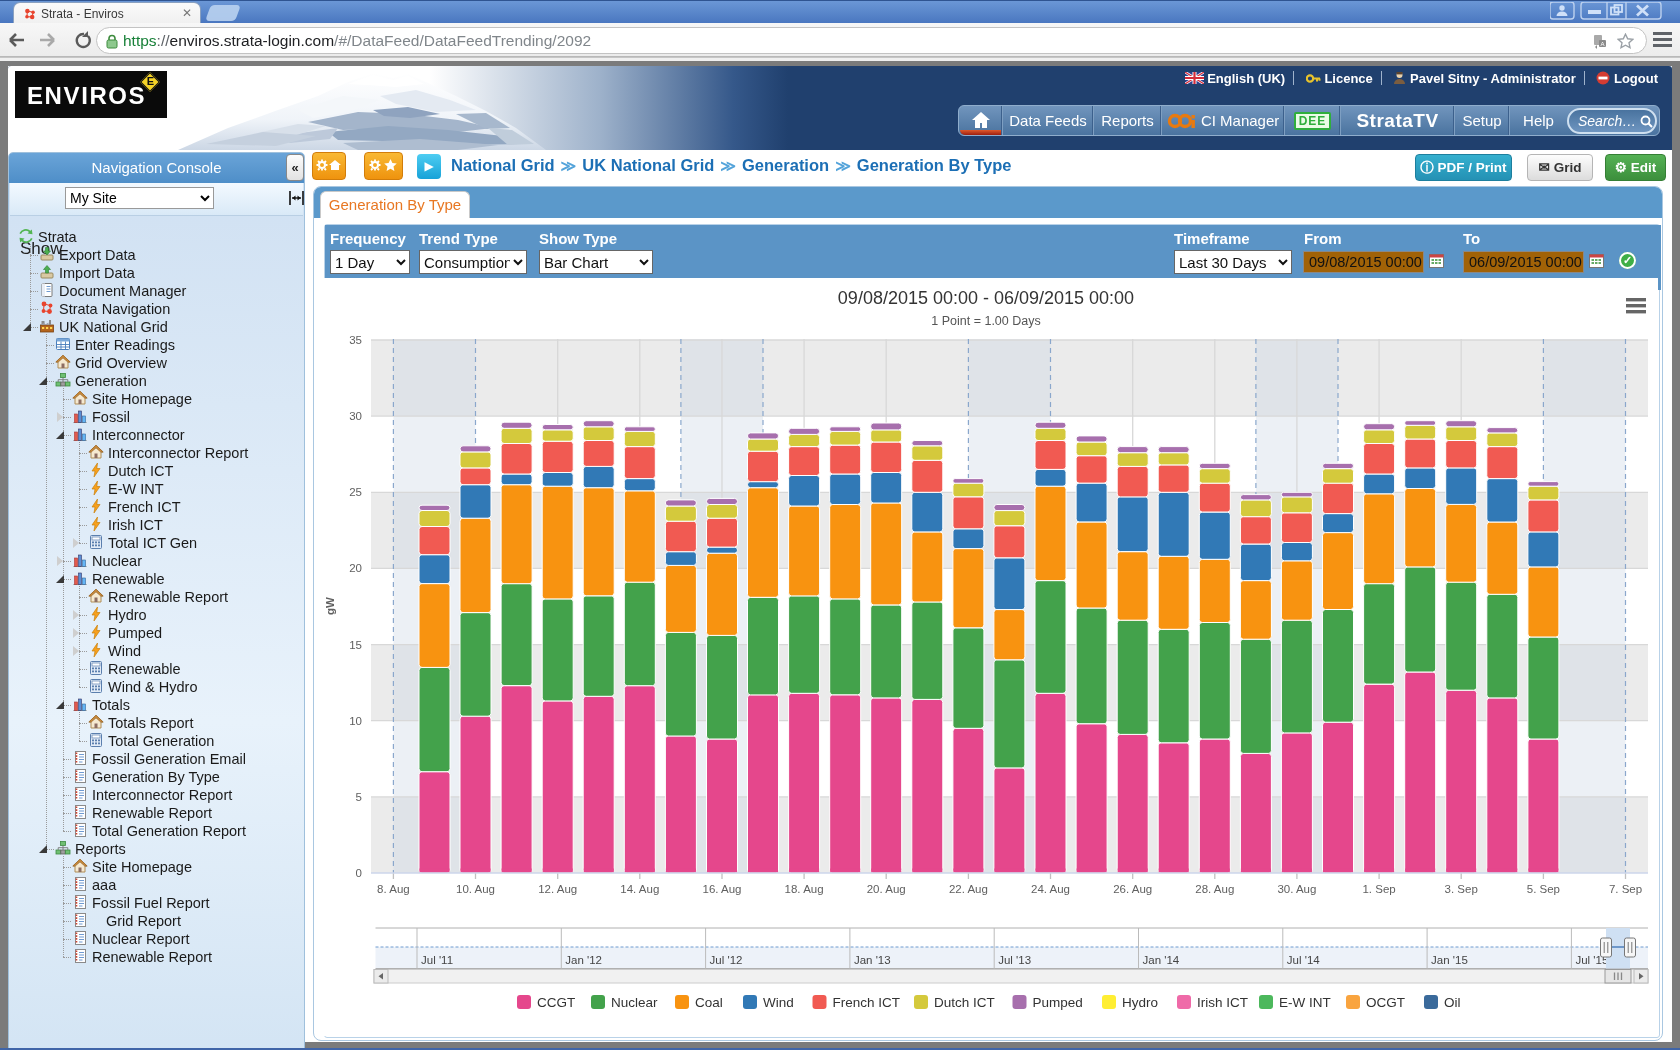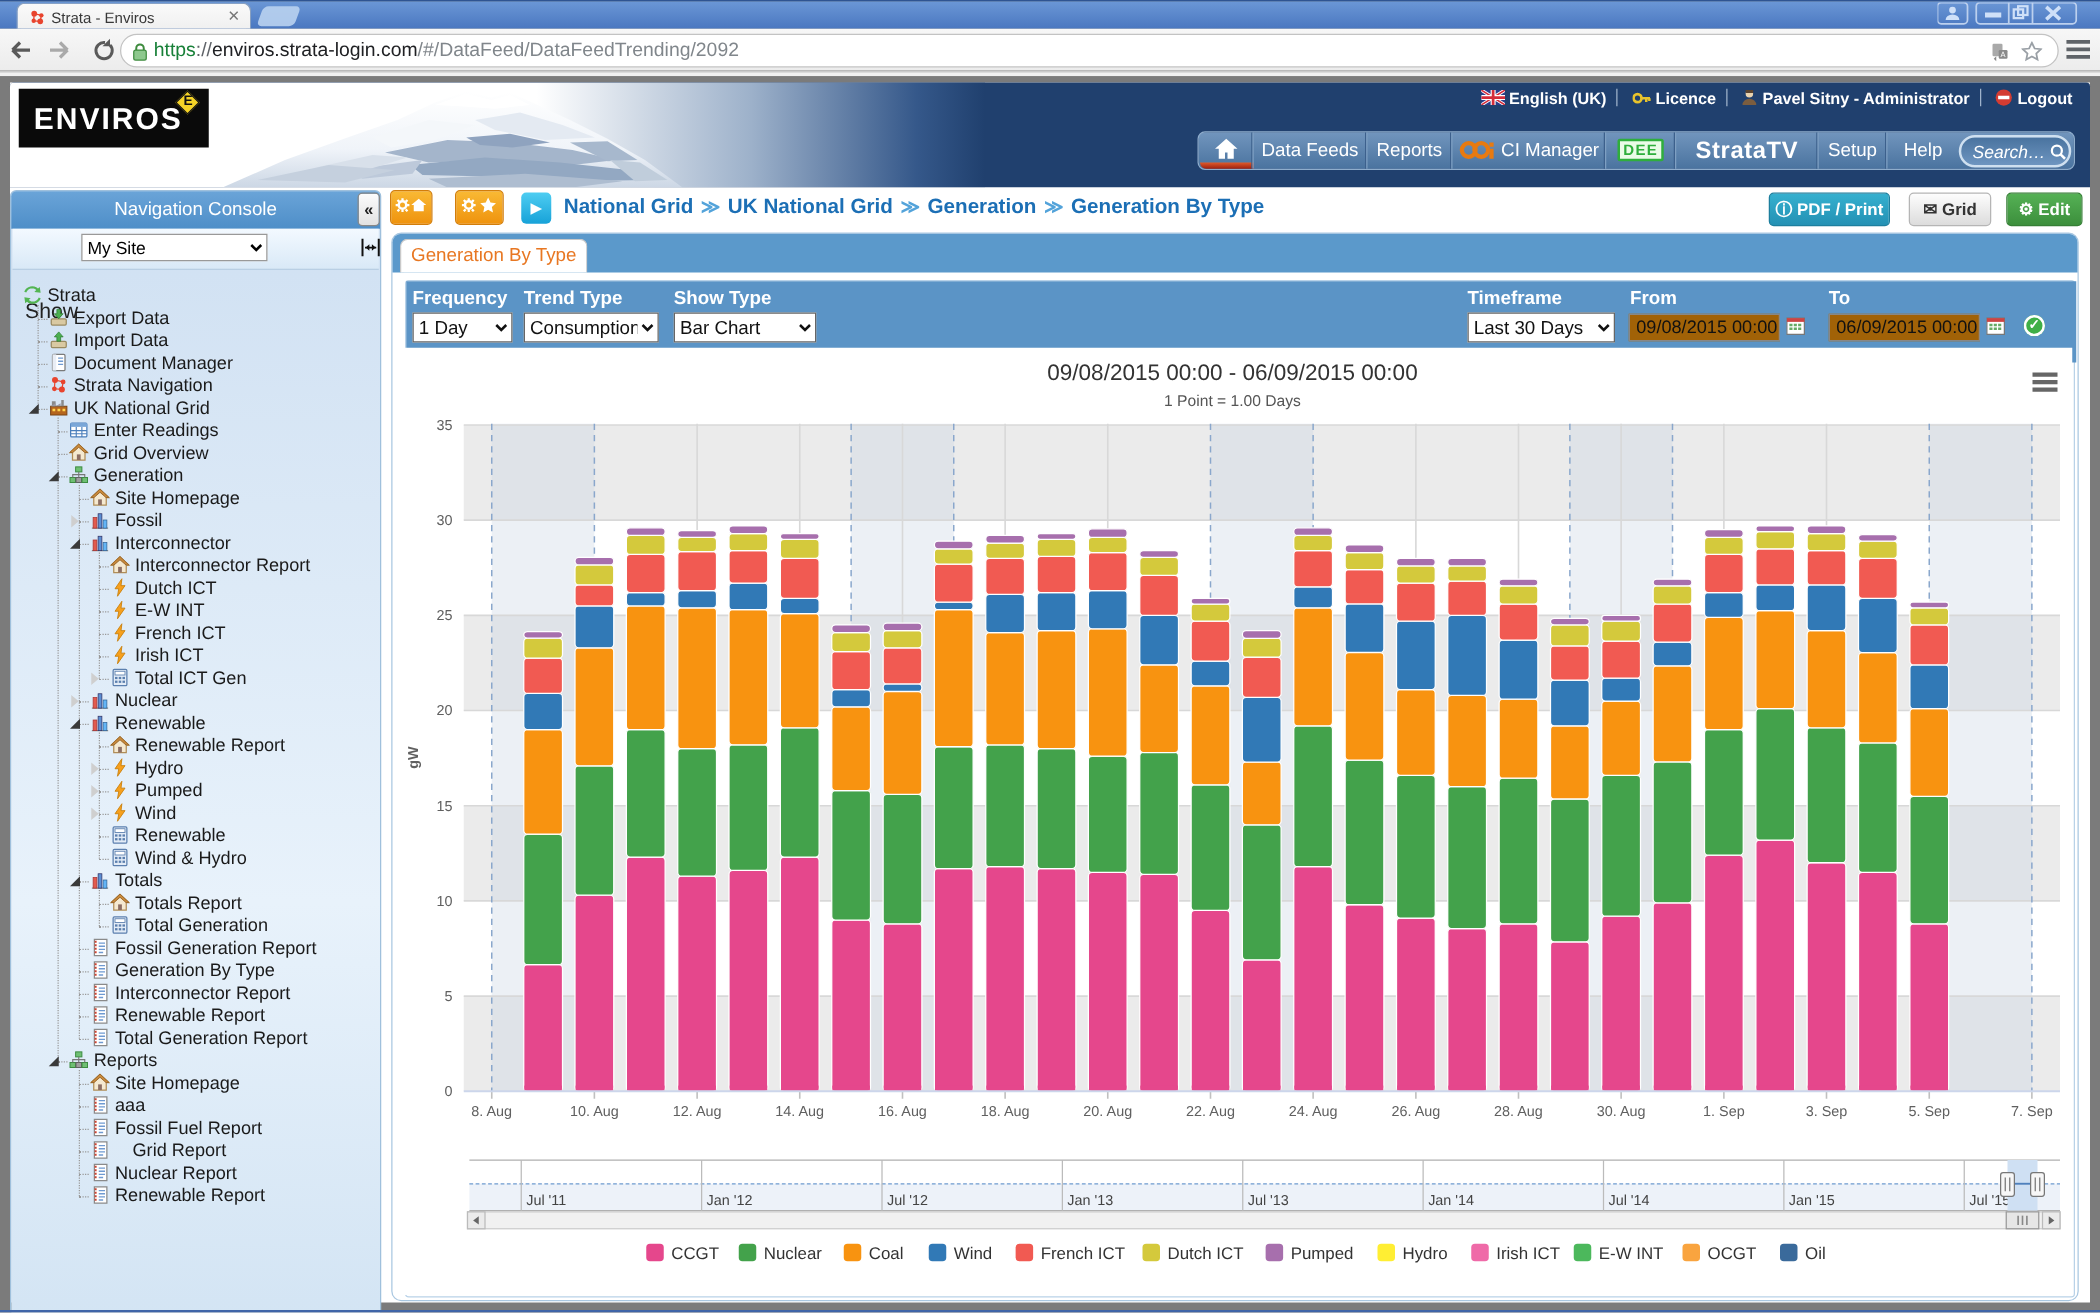--- a/index.html
+++ b/index.html
@@ -553,21 +553,21 @@
               </svg></span>
             <span class="tlab" style="left:99px">Total Generation</span>
           </div>
           <div class="trow" style="top:533px">
             <span class="stub" style="left:54px;width:8px"></span>
             <span class="tico" style="left:63px"><svg width="16" height="16" viewBox="0 0 16 16">
                 <rect x="3.5" y="1.5" width="10" height="13" fill="#ffffff" stroke="#8a8a8a" stroke-width="1"></rect>
                 <path d="M4.5 2.5 v11" stroke="#cc4433" stroke-width="1.6" stroke-dasharray="1.6,1.2"></path>
                 <path d="M7 4.5 h5 M7 7 h5 M7 9.5 h5 M7 12 h3.5" stroke="#6f9ad1" stroke-width="1.1"></path>
               </svg></span>
-            <span class="tlab" style="left:83px">Fossil Generation Report</span>
+            <span class="tlab" style="left:83px">Fossil Generation Email</span>
           </div>
           <div class="trow" style="top:551px">
             <span class="stub" style="left:54px;width:8px"></span>
             <span class="tico" style="left:63px"><svg width="16" height="16" viewBox="0 0 16 16">
                 <rect x="3.5" y="1.5" width="10" height="13" fill="#ffffff" stroke="#8a8a8a" stroke-width="1"></rect>
                 <path d="M4.5 2.5 v11" stroke="#cc4433" stroke-width="1.6" stroke-dasharray="1.6,1.2"></path>
                 <path d="M7 4.5 h5 M7 7 h5 M7 9.5 h5 M7 12 h3.5" stroke="#6f9ad1" stroke-width="1.1"></path>
               </svg></span>
             <span class="tlab" style="left:83px">Generation By Type</span>
           </div>

